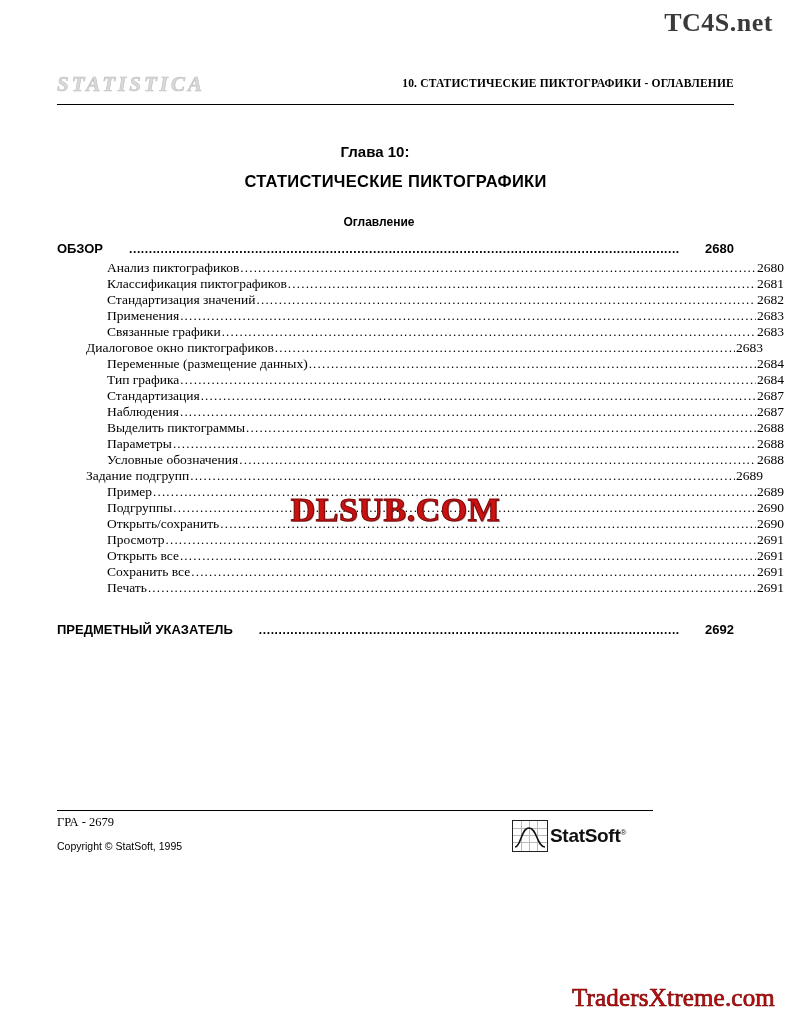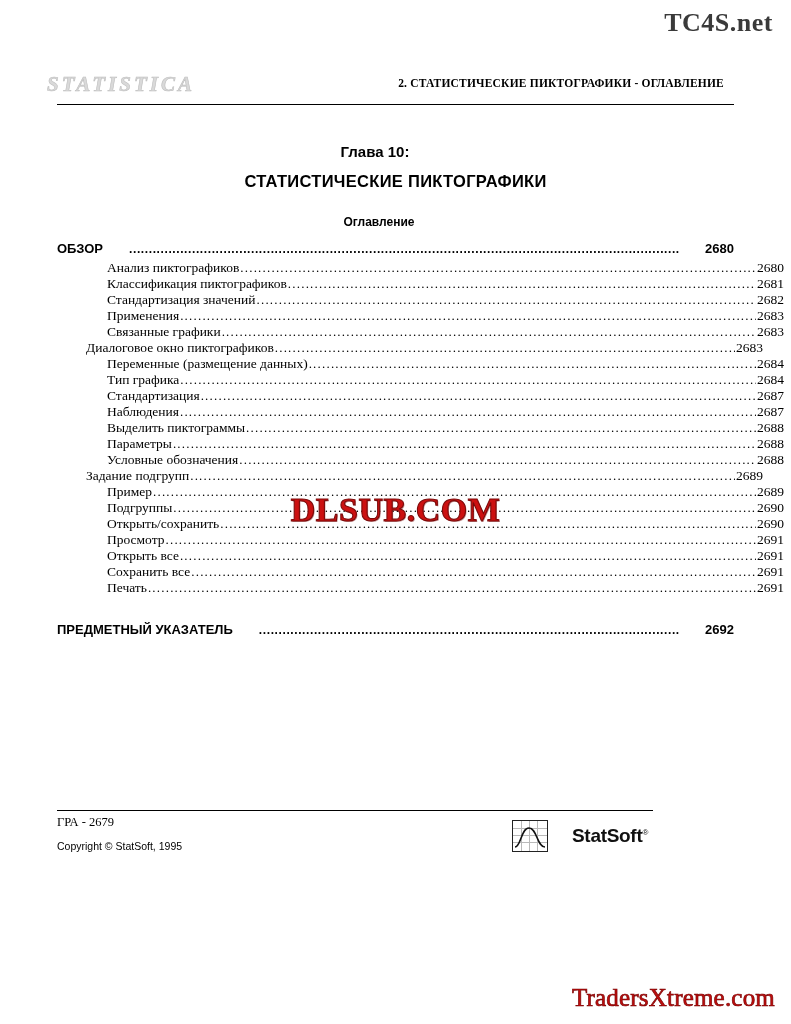--- a/index.html
+++ b/index.html
@@ -25,21 +25,21 @@
     font-size: 26px;
     font-weight: bold;
     color: #3a3a3a;
     letter-spacing: 0.5px;
   }
 
   
   .page-header {
     position: absolute;
     top: 72px;
-    left: 47px;
+    left: 57px;
     width: 677px;
     height: 32px;
   }
   .header-logo {
     position: absolute;
     left: 0;
     top: 0;
     font-family: "Liberation Serif", serif;
     font-style: italic;
     font-weight: bold;
@@ -199,21 +199,21 @@
     font-family: "Liberation Sans", sans-serif;
     font-size: 10.5px;
   }
 
   .statsoft-logo {
     position: absolute;
     top: 820px;
     left: 512px;
     display: flex;
     align-items: center;
-    gap: 24px;
+    gap: 2px;
   }
   .statsoft-mark {
     width: 34px;
     height: 30px;
     border: 1px solid #222;
     background: #fff;
     position: relative;
     overflow: hidden;
   }
   .statsoft-mark .grid-v,
@@ -250,21 +250,21 @@
     -webkit-text-stroke: 0.7px #7a0505;
   }
 </style>
 </head>
 <body>
 
 <div class="top-watermark">TC4S.net</div>
 
 <div class="page-header">
   <div class="header-logo">STATISTICA</div>
-  <div class="header-title">2.  СТАТИСТИЧЕСКИЕ ПИКТОГРАФИКИ - ОГЛАВЛЕНИЕ</div>
+  <div class="header-title">10.  СТАТИСТИЧЕСКИЕ ПИКТОГРАФИКИ - ОГЛАВЛЕНИЕ</div>
 </div>
 <div class="header-rule"></div>
 
 <div class="chapter-label">Глава 10:</div>
 <div class="chapter-title">СТАТИСТИЧЕСКИЕ ПИКТОГРАФИКИ</div>
 <div class="toc-heading">Оглавление</div>
 
 <div class="toc" id="toc-container">
     <div class="toc-row indent-0 lvl-major row-major-gap">
       <span class="toc-label">ОБЗОР</span>

